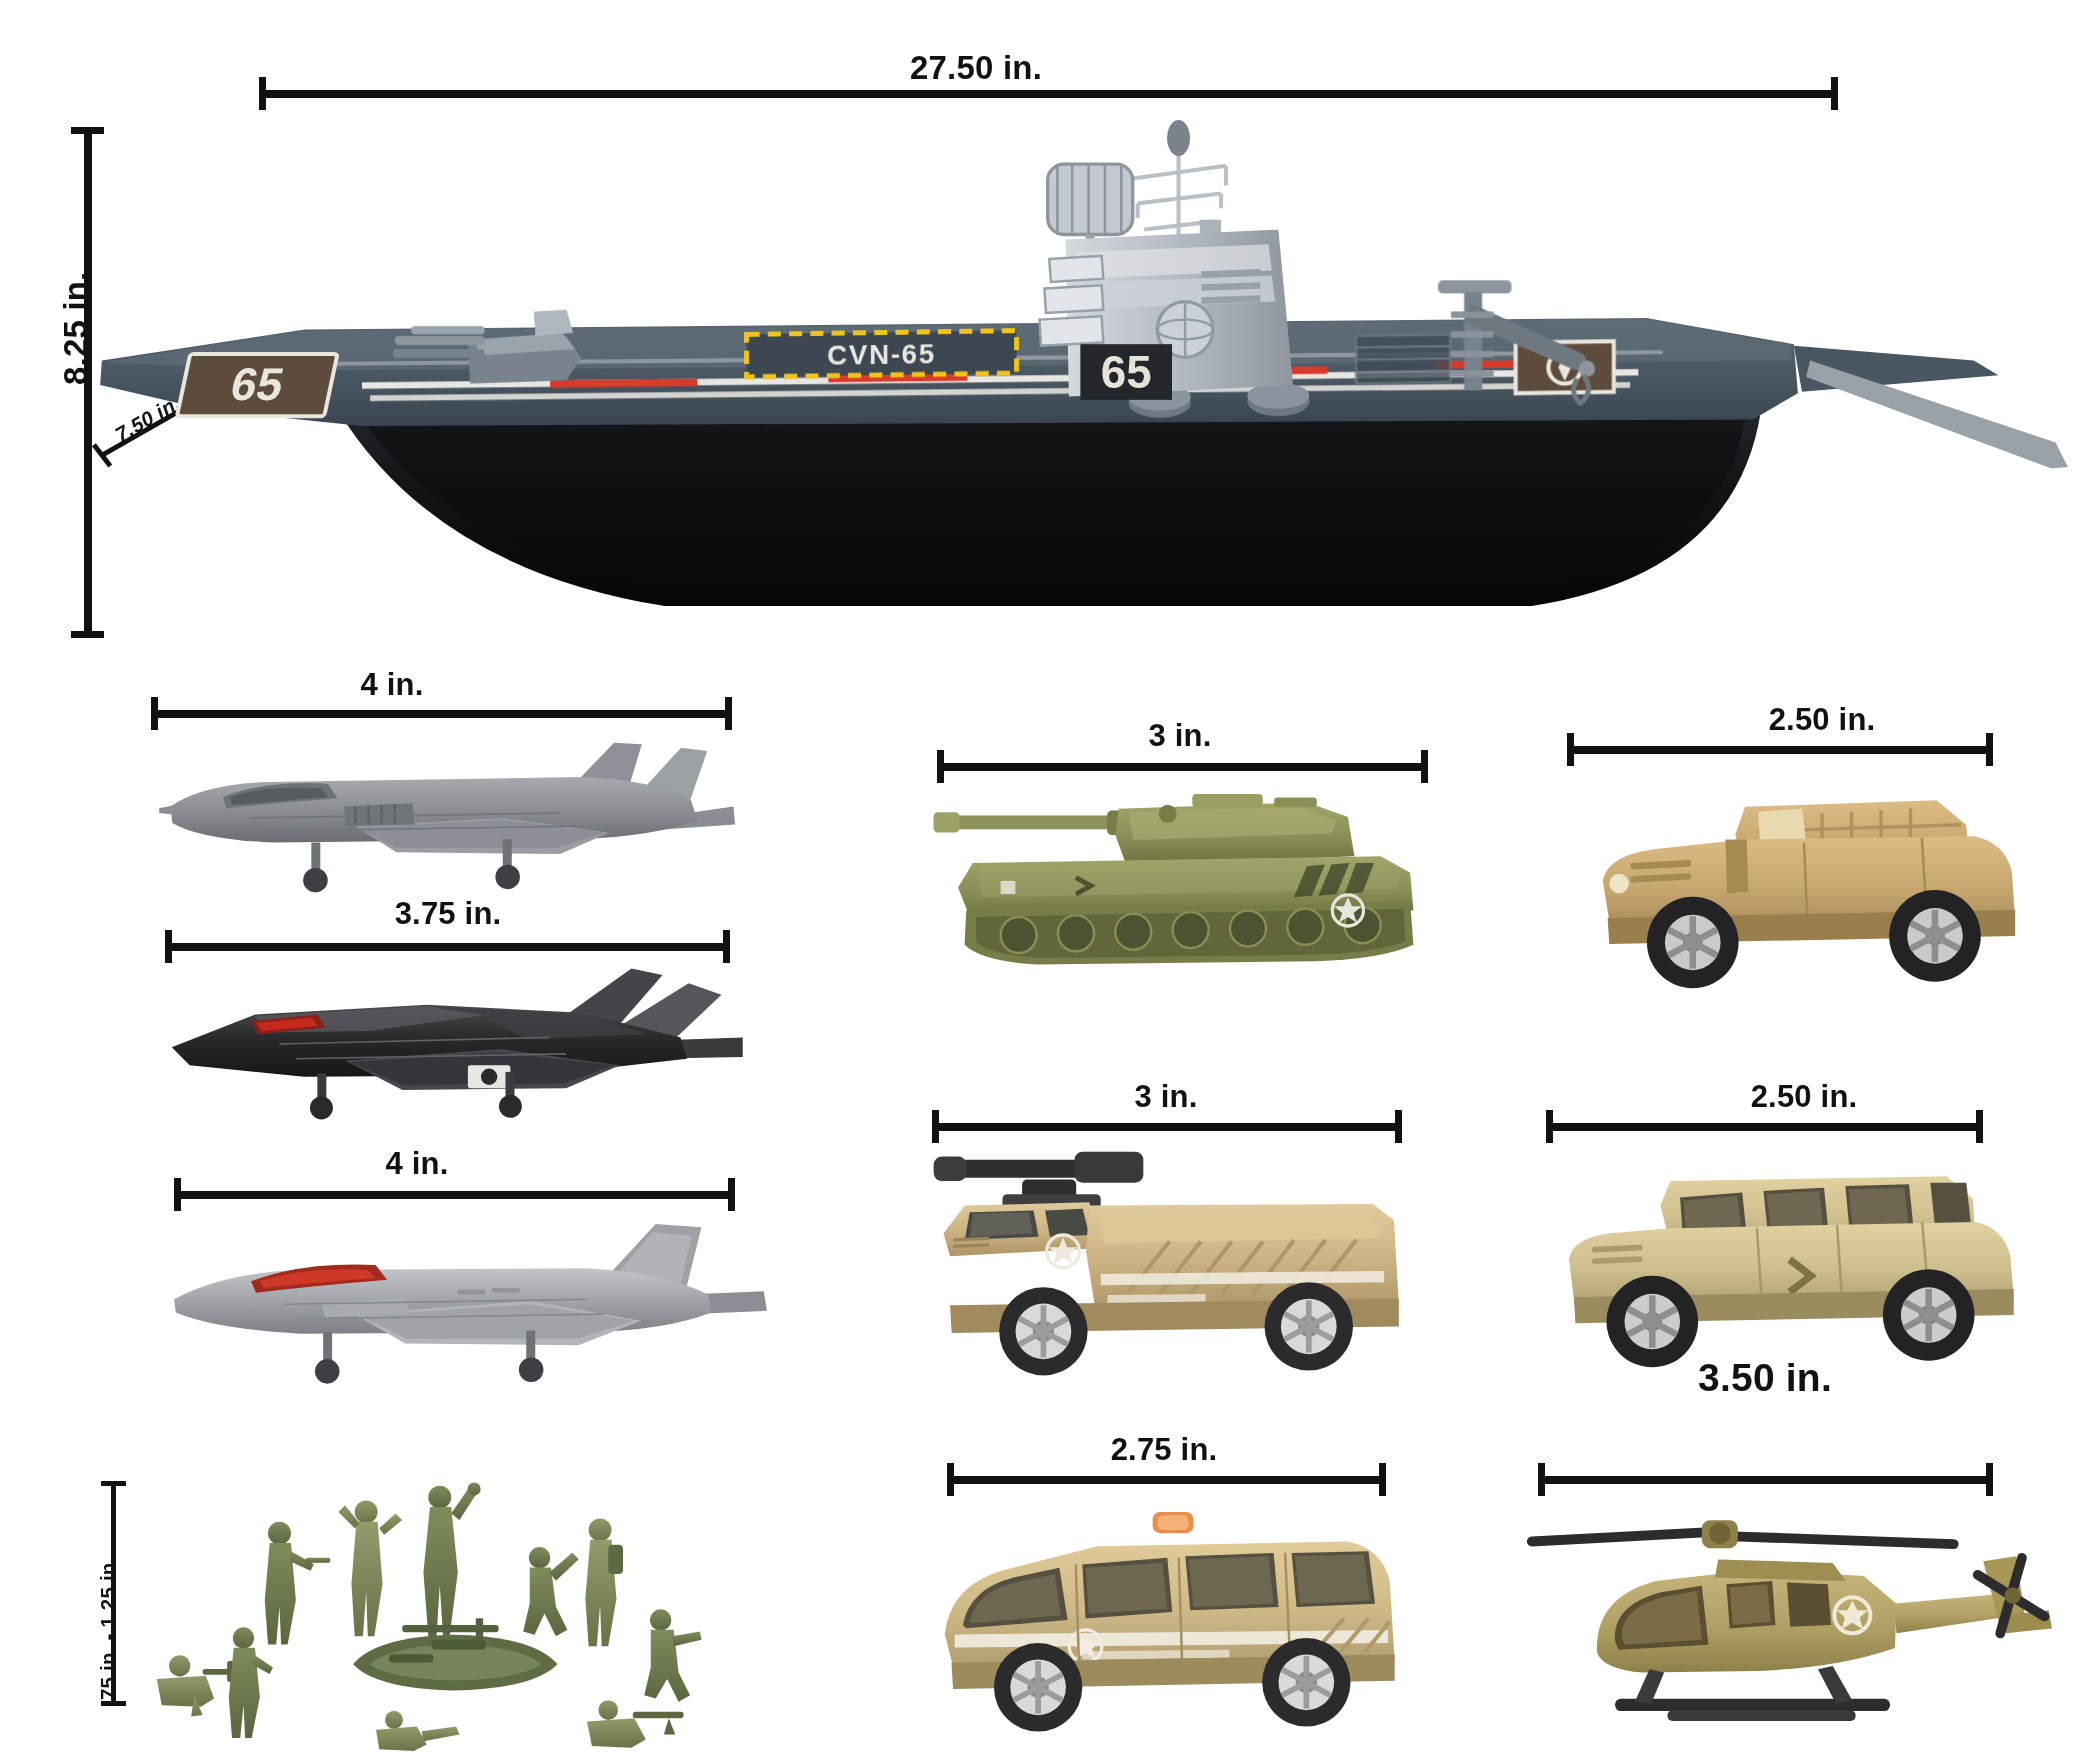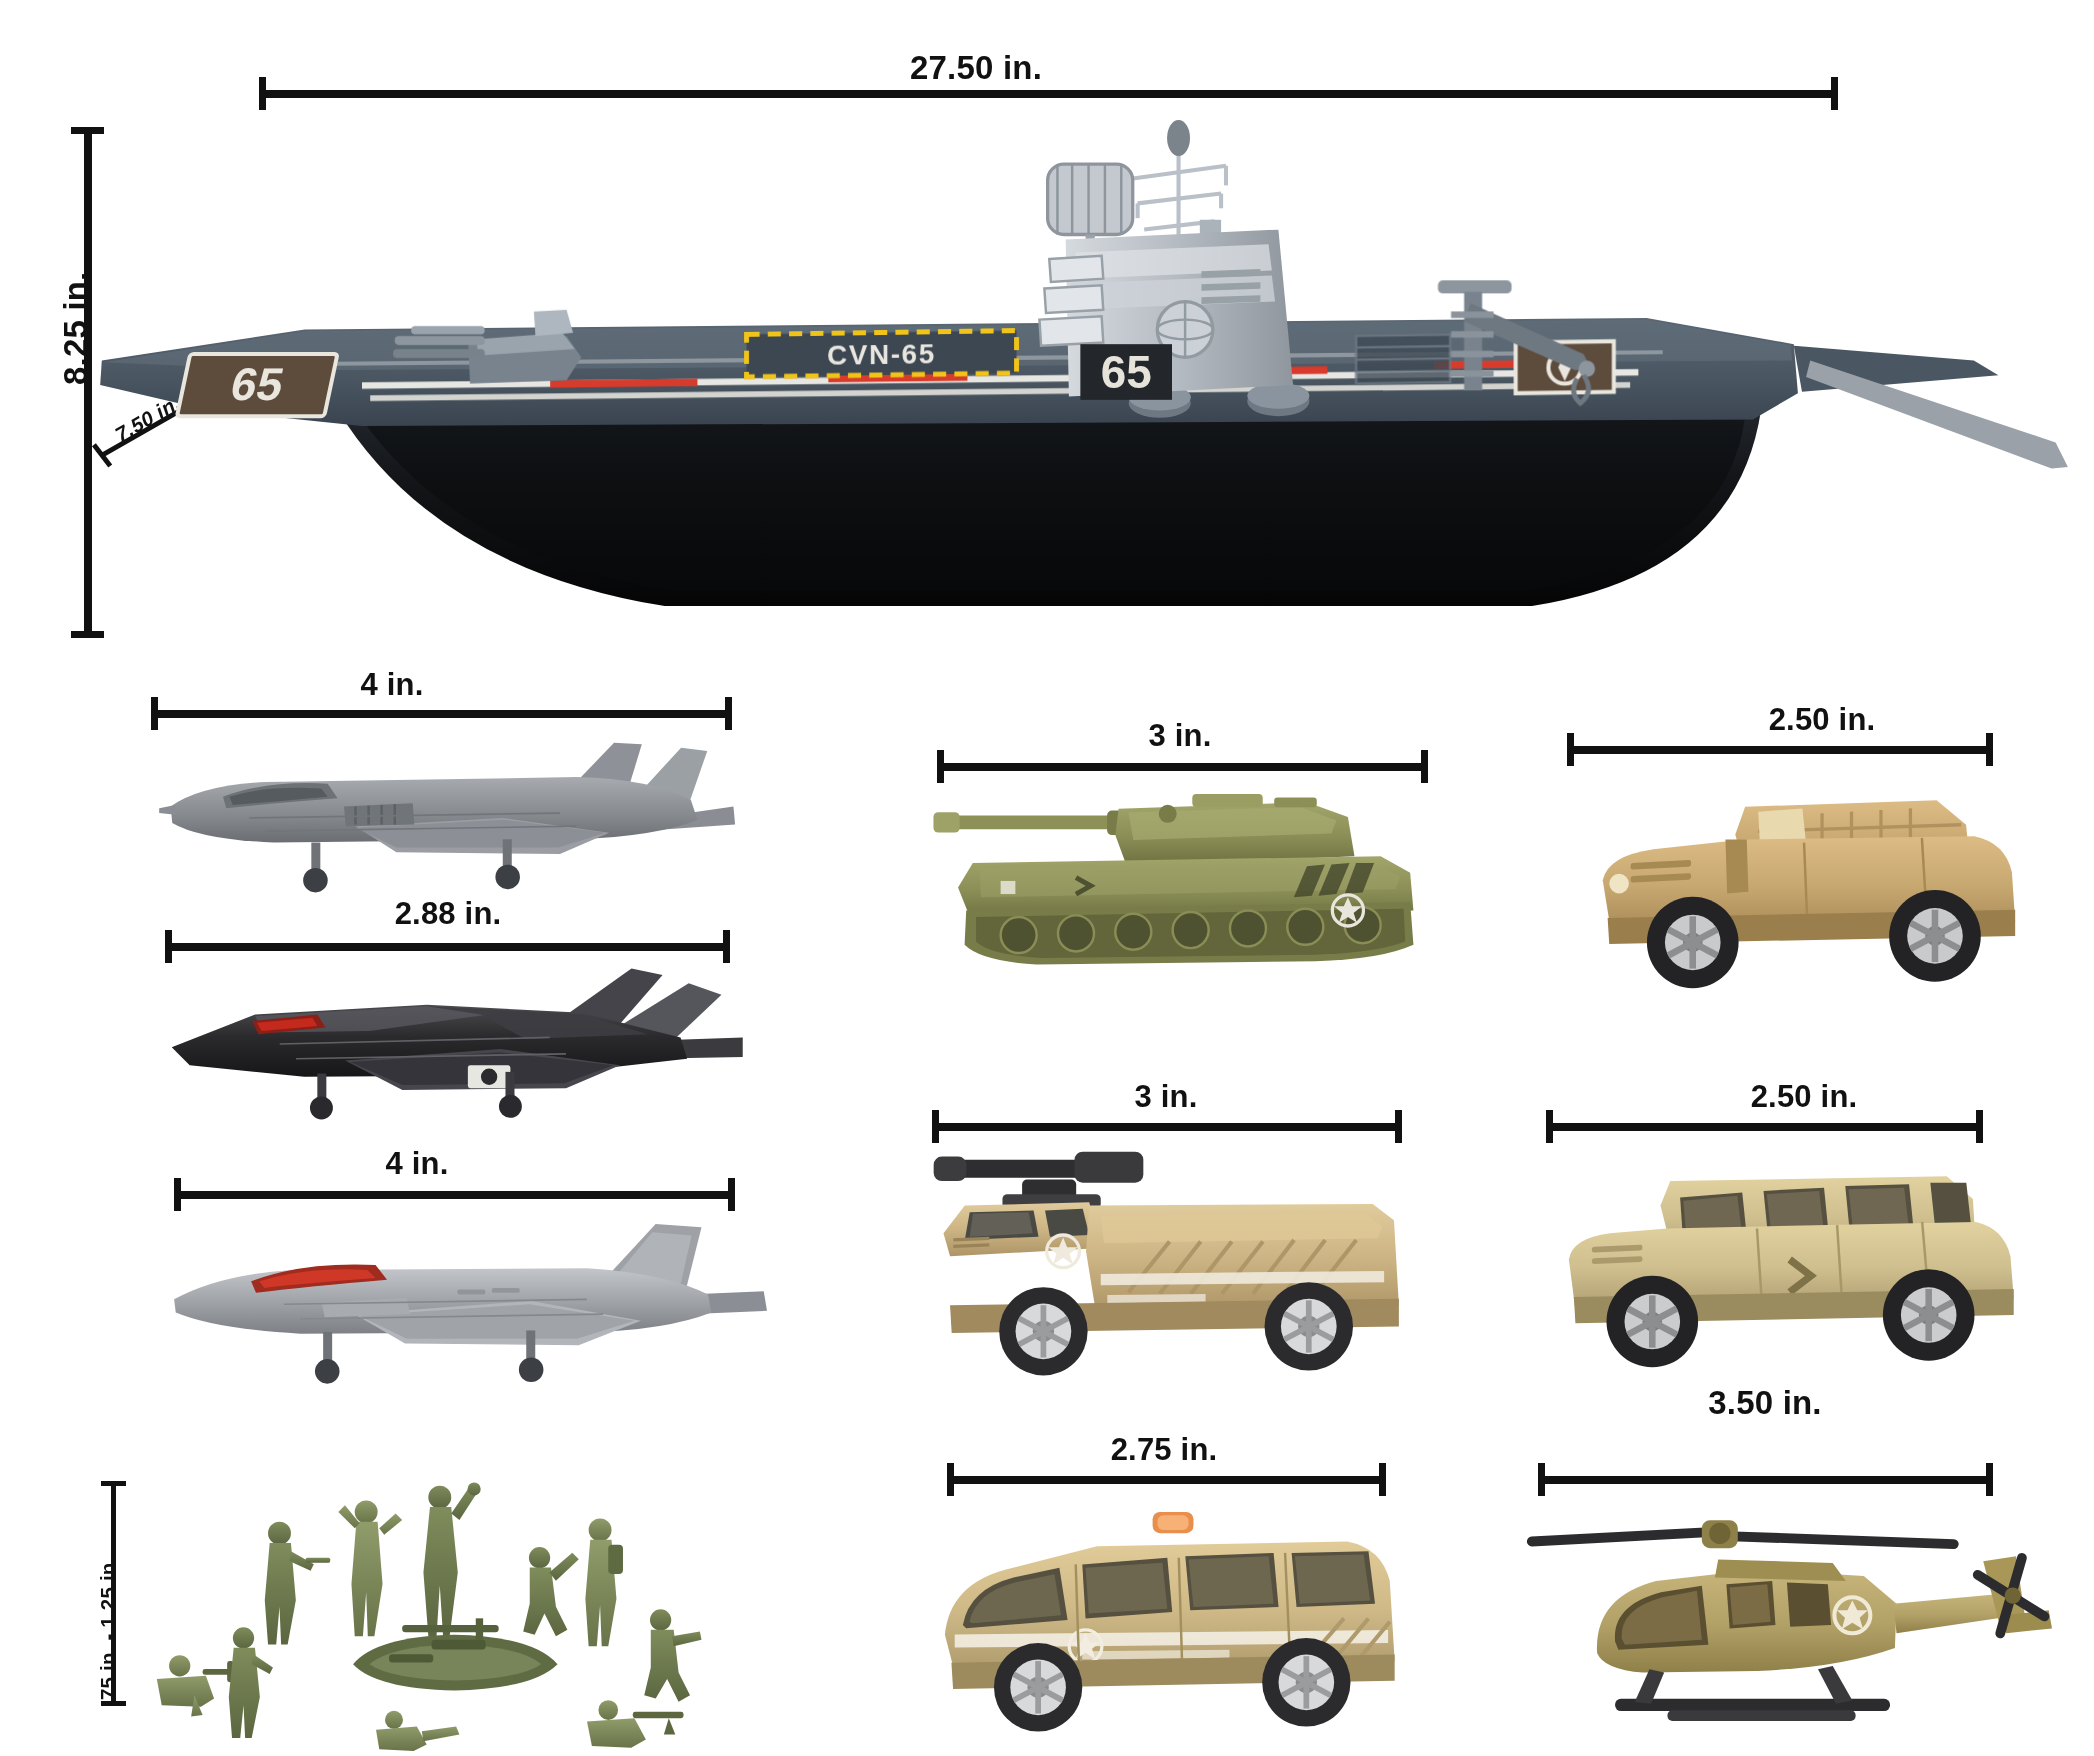--- a/index.html
+++ b/index.html
@@ -254,21 +254,21 @@
           <path d="M140 126 L520 120"></path>
       </g>
 
       <rect x="196" y="140" width="11" height="38" fill="#6f7378"></rect>
       <circle cx="201" cy="186" r="15" fill="#3c3f43"></circle>
       <rect x="430" y="136" width="11" height="38" fill="#6f7378"></rect>
       <circle cx="436" cy="182" r="15" fill="#3c3f43"></circle>
     </svg>
   </div>
 
-  <div class="dimlabel" style="left:434px; top:896px; font-size:31px; transform:translateX(-50%);">2.88 in.</div>
+  <div class="dimlabel" style="left:434px; top:896px; font-size:31px; transform:translateX(-50%);">3.75 in.</div>
   <div class="dimbar hbar" style="left:151px; top:943px; width:565px; height:7.4px;">
     <div class="line main"></div>
       <div class="cap l"></div>
       <div class="cap r"></div>
   </div>
   <div class="toy" style="left:143px; top:962px; width:589px; height:164px;">
     <svg viewBox="0 0 720 200" preserveAspectRatio="none">
       <defs>
         <linearGradient id="jg2" x1="0" y1="0" x2="0" y2="1">
           <stop offset="0%" stop-color="#4c4c50"></stop>
@@ -799,21 +799,21 @@
         <circle cx="490" cy="218" r="12" fill="#7e7f81"></circle>
         <g stroke="#8d8e90" stroke-width="8">
           <line x1="490" y1="186" x2="490" y2="250"></line>
           <line x1="460" y1="202" x2="520" y2="234"></line>
           <line x1="460" y1="234" x2="520" y2="202"></line>
         </g>
       </g>
     </svg>
   </div>
 
-  <div class="dimlabel" style="left:1751px; top:1384px; font-size:33px; transform:translateX(-50%);text-align:center;">3.50 in.</div>
+  <div class="dimlabel" style="left:1751px; top:1356px; font-size:39px; transform:translateX(-50%);text-align:center;">3.50 in.</div>
   <div class="dimbar hbar" style="left:1524px; top:1476px; width:455px; height:7.4px;">
     <div class="line main"></div>
       <div class="cap l"></div>
       <div class="cap r"></div>
   </div>
   <div class="toy" style="left:1498px; top:1481px; width:540px; height:262px;">
     <svg viewBox="0 0 660 320" preserveAspectRatio="none">
       <defs>
         <linearGradient id="hcg" x1="0" y1="0" x2="0" y2="1">
           <stop offset="0%" stop-color="#c6b47a"></stop>

